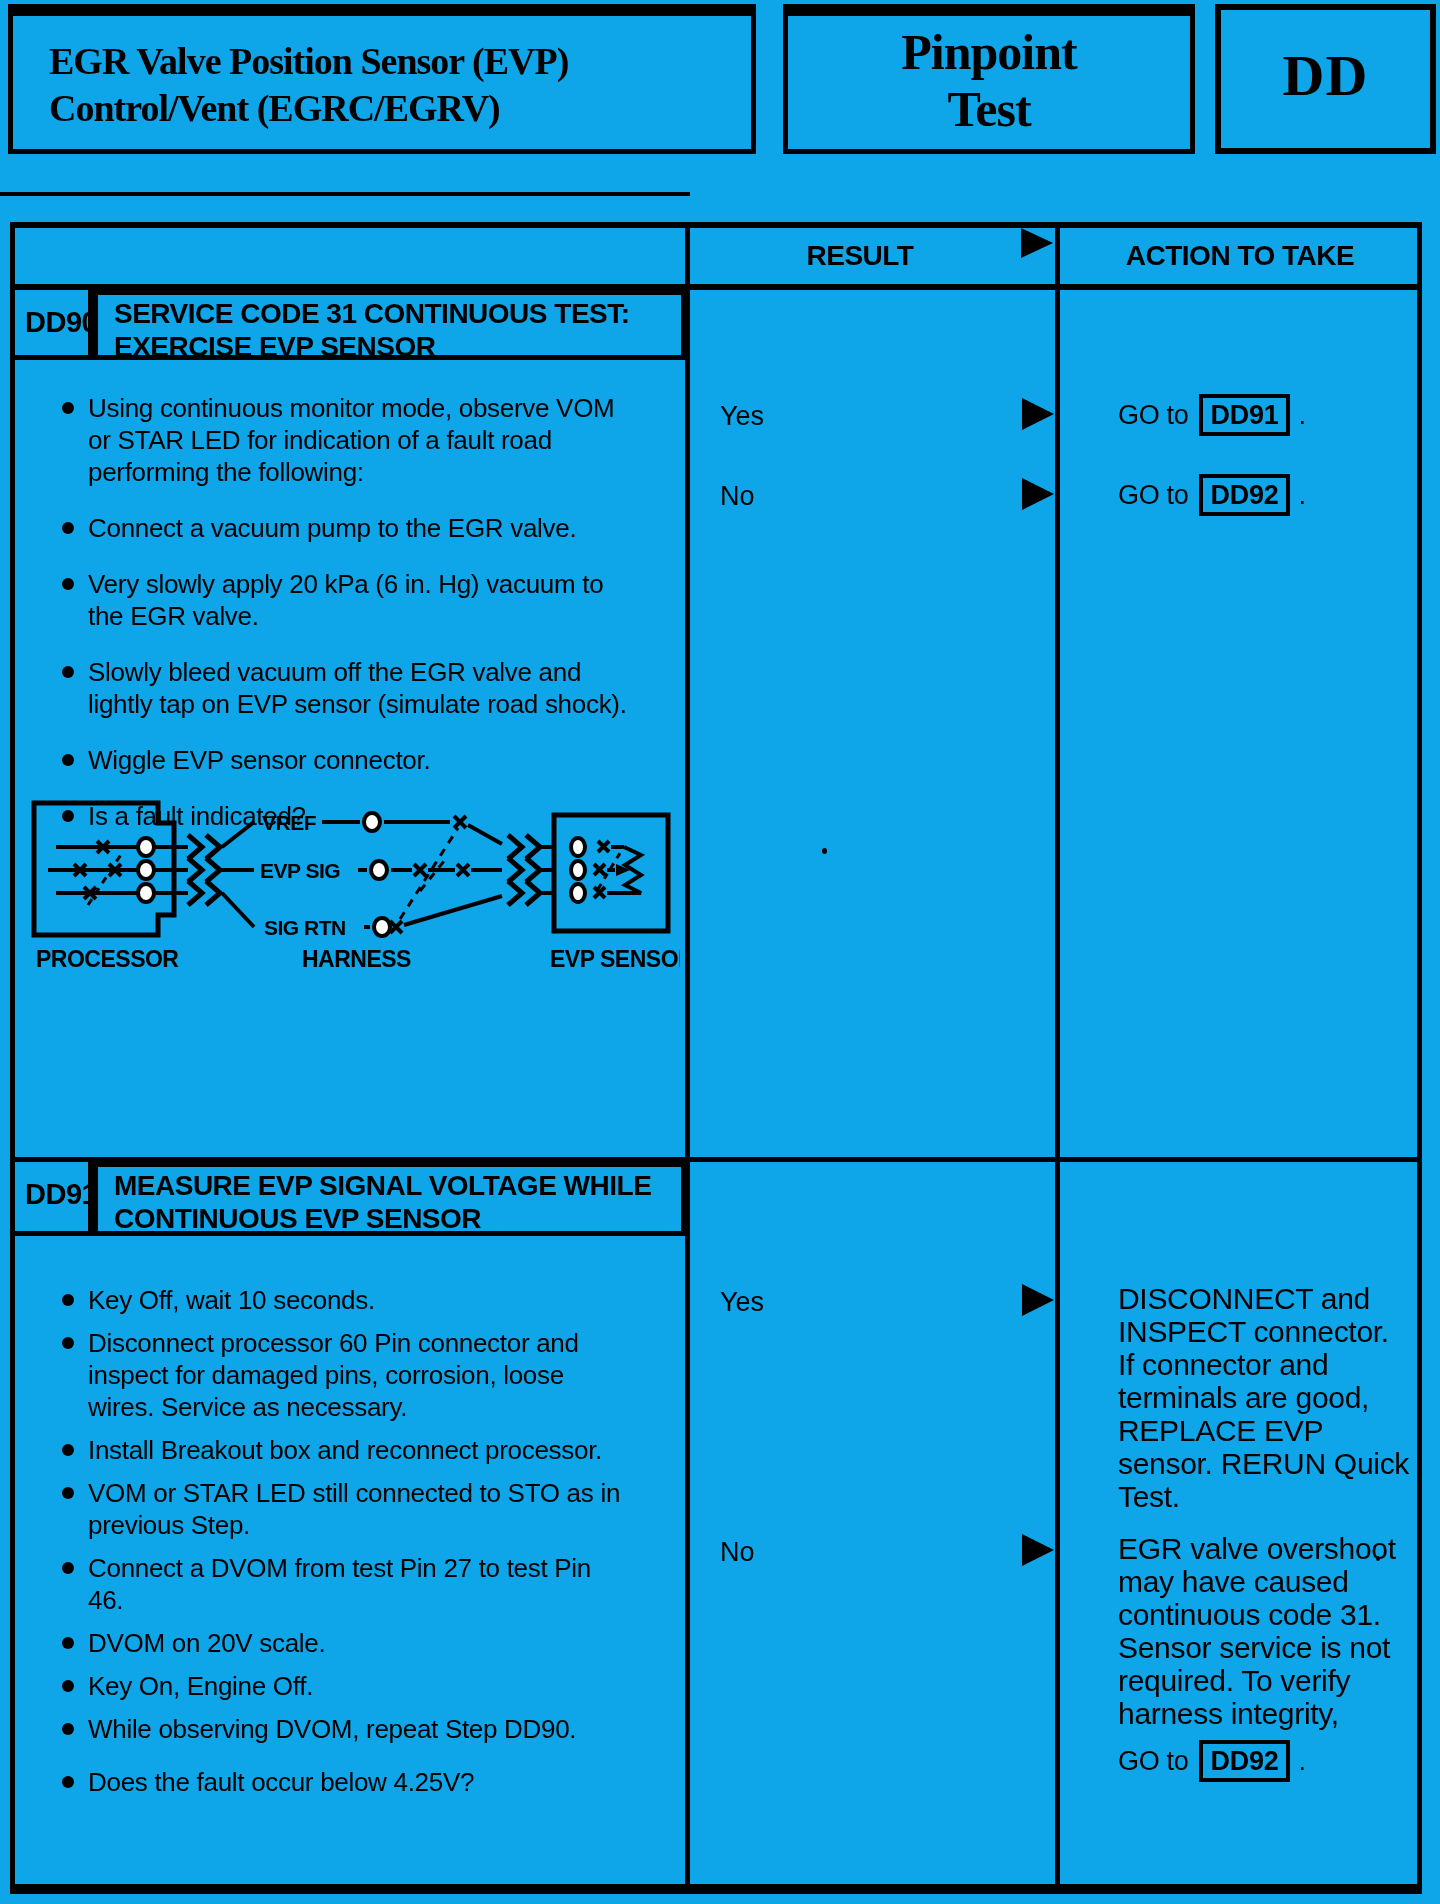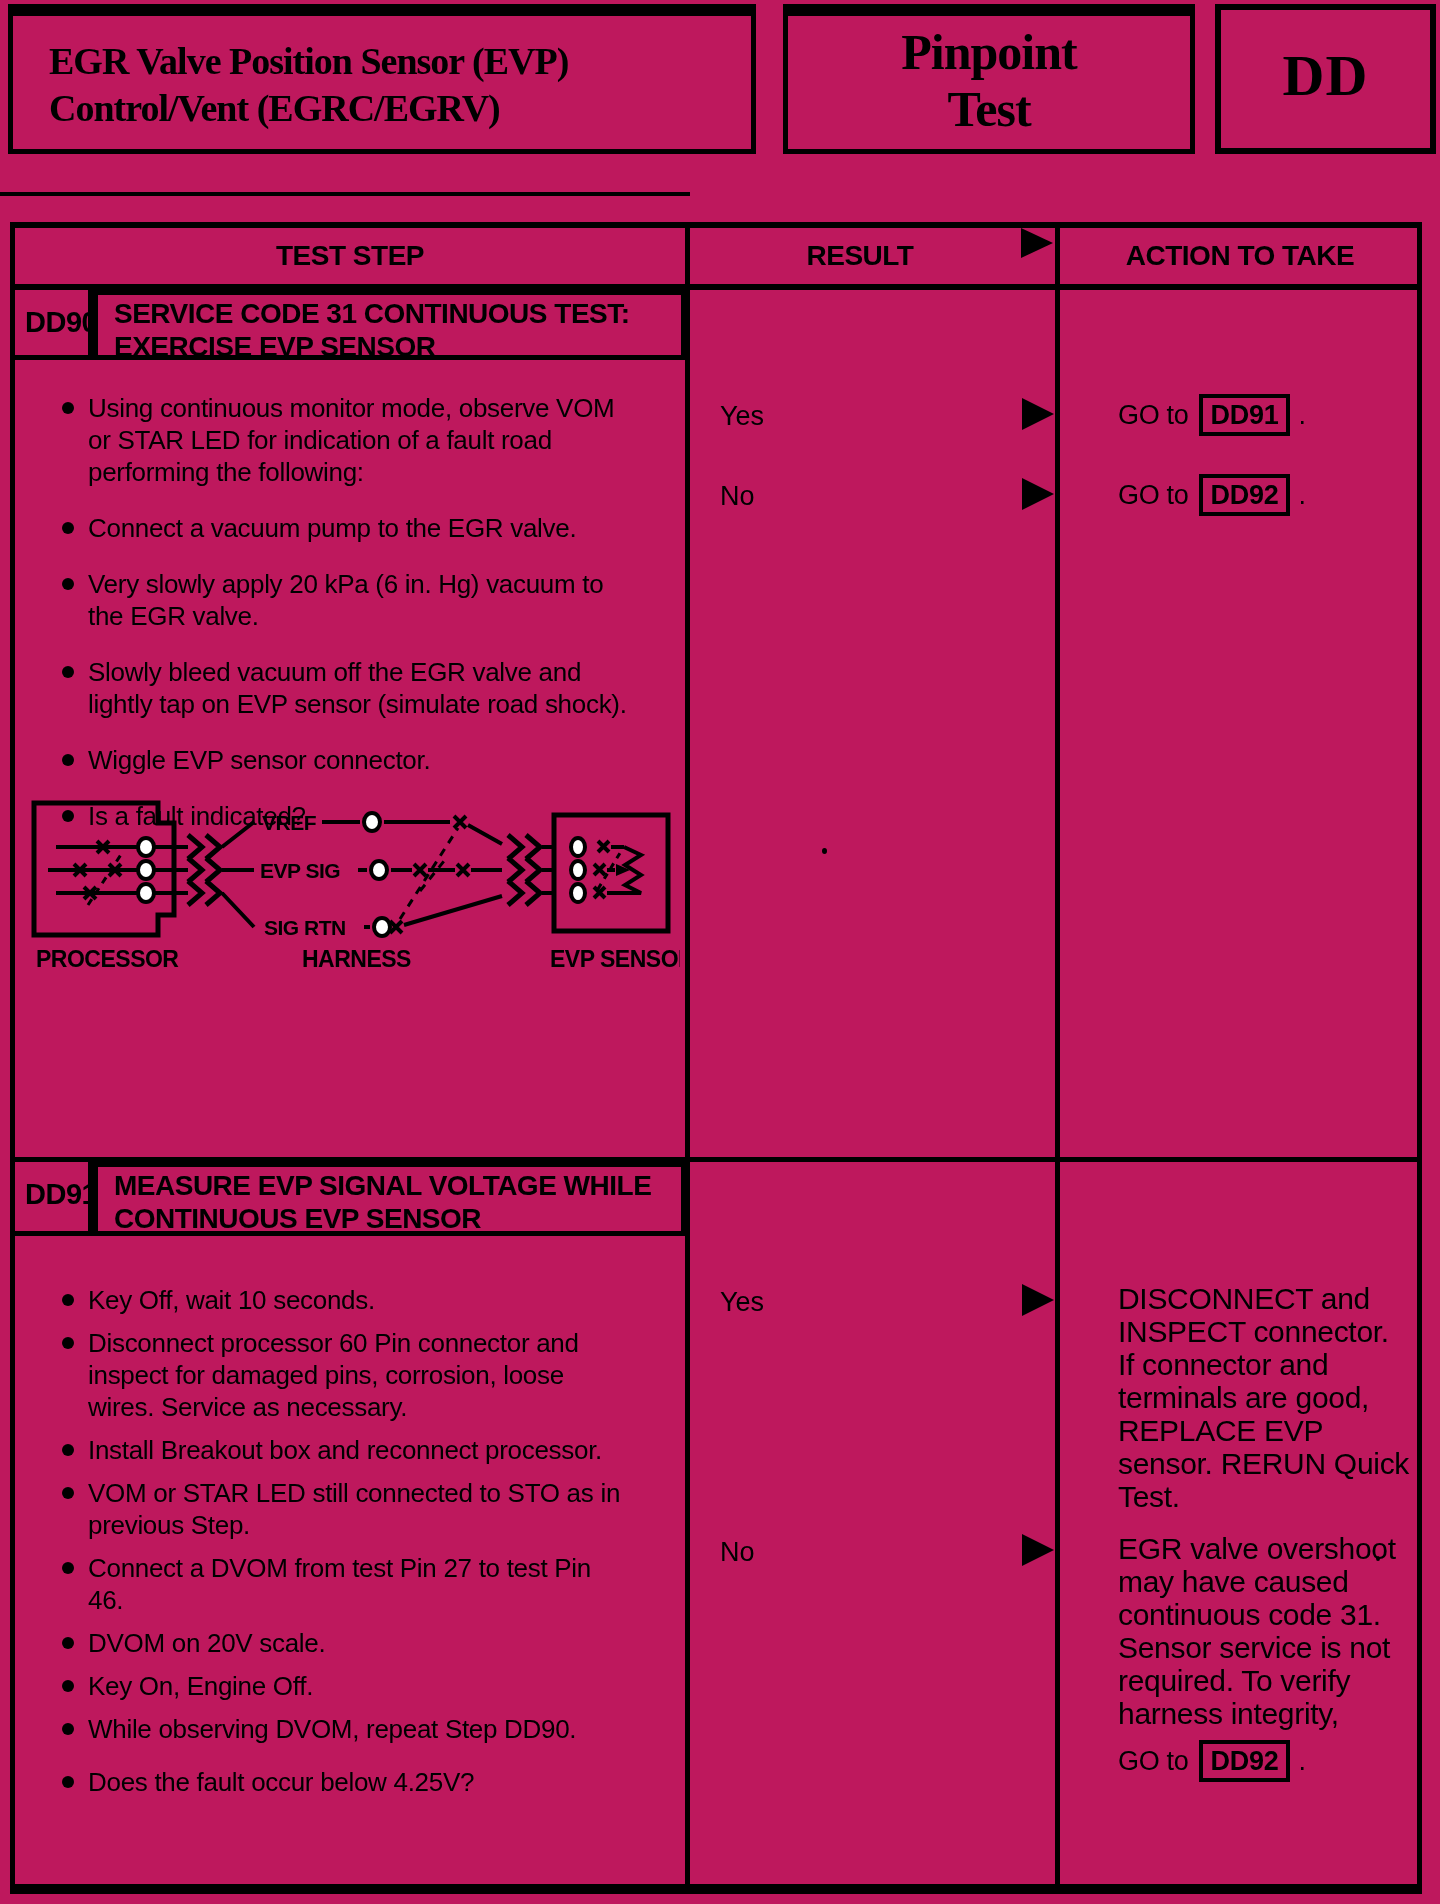--- a/index.html
+++ b/index.html
@@ -1,17 +1,17 @@
 <!DOCTYPE html>
 <html><head>
 <meta charset="utf-8">
 <style>
   html,body{margin:0;padding:0;background:#e8e8e8;}
   .page{
-    position:relative;width:1440px;height:1904px;background:#be185d;
+    position:relative;width:1440px;height:1904px;background:#0ea5e9;
     font-family:"Liberation Sans",sans-serif;color:#000;overflow:hidden;
     margin:0 auto;
   }
   .abs{position:absolute;}
   .ink{background:#000;}
   
   .hdr-box{border:5px solid #000;border-top:12px solid #000;box-sizing:border-box;}
   .title-box{left:8px;top:4px;width:748px;height:150px;}
   .title-text{padding:22px 0 0 36px;font-family:"Liberation Serif",serif;font-weight:bold;
     font-size:38px;line-height:47px;letter-spacing:-1px;white-space:nowrap;}
@@ -71,21 +71,20 @@
 
   <div class="abs ink" style="left:10px;top:222px;width:1412px;height:6px;"></div>
   <div class="abs ink" style="left:10px;top:222px;width:5px;height:1672px;"></div>
   <div class="abs ink" style="left:1417px;top:222px;width:5px;height:1672px;"></div>
   <div class="abs ink" style="left:10px;top:1884px;width:1412px;height:10px;"></div>
   <div class="abs ink" style="left:685px;top:222px;width:5px;height:1662px;"></div>
   <div class="abs ink" style="left:1055px;top:222px;width:5px;height:1662px;"></div>
   <div class="abs ink" style="left:10px;top:284px;width:1412px;height:6px;"></div>
   <div class="abs ink" style="left:12px;top:1157px;width:1408px;height:5px;"></div>
 
-  <div class="abs th" style="left:15px;top:240px;width:670px;">TEST STEP</div>
   <div class="abs th" style="left:690px;top:240px;width:340px;">RESULT</div>
   <div class="abs arr" style="left:1021px;top:228px;border-top-width:15px;border-bottom-width:15px;"></div>
   <div class="abs th" style="left:1060px;top:240px;width:360px;">ACTION TO TAKE</div>
 
   <div class="abs code-cell" style="left:15px;top:290px;width:78px;height:70px;">DD90</div>
   <div class="abs band-title" style="left:93px;top:290px;width:593px;height:70px;">
     <div>SERVICE CODE 31 CONTINUOUS TEST:</div>
     <div>EXERCISE EVP SENSOR</div>
   </div>
 

